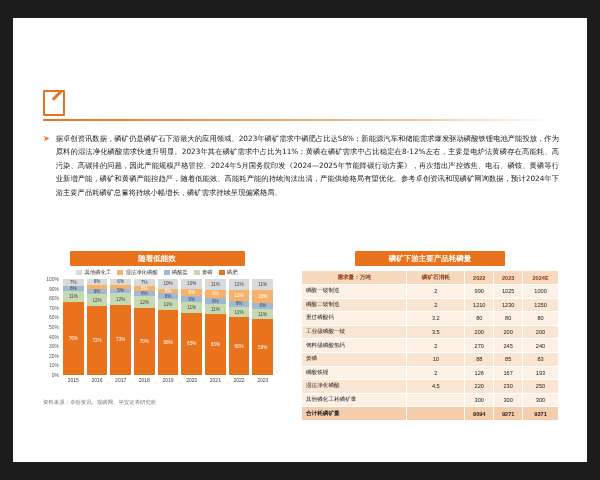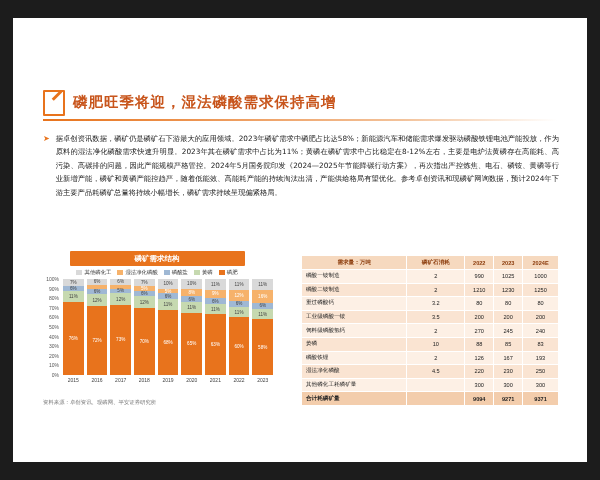--- a/index.html
+++ b/index.html
@@ -109,31 +109,30 @@
 </head>
 <body>
 
 <div class="slide">
 
   <div class="title-row">
     <span class="title-icon">
       <span class="sheet"></span>
         <span class="pen"></span>
     </span>
-    <span class="title-text">磷肥旺季将迎，湿法磷酸需求保持高增</span>
   </div>
   <div class="title-rule"></div>
 
   <div class="bullet">
     <span class="bullet-mark">➤</span>
     <span class="bullet-body">据卓创资讯数据，磷矿仍是磷矿石下游最大的应用领域。2023年磷矿需求中磷肥占比达58%；新能源汽车和储能需求爆发驱动磷酸铁锂电池产能投放，作为原料的湿法净化磷酸需求快速升明显。2023年其在磷矿需求中占比为11%；黄磷在磷矿需求中占比稳定在8-12%左右，主要是电炉法黄磷存在高能耗、高污染、高碳排的问题，因此产能规模严格管控。2024年5月国务院印发《2024—2025年节能降碳行动方案》，再次指出严控炼焦、电石、磷铵、黄磷等行业新增产能，磷矿和黄磷产能控趋严，随着低能效、高能耗产能的持续淘汰出清，产能供给格局有望优化。参考卓创资讯和现磷矿网询数据，预计2024年下游主要产品耗磷矿总量将持续小幅增长，磷矿需求持续呈现偏紧格局。</span>
   </div>
 
   <div class="chart-panel">
-    <div class="chart-head">磷矿需求结构</div>
+    <div class="chart-head">随着低能效</div>
     <div class="legend" id="legend">
         <span><span class="k" style="background:#d9d9d9"></span>其他磷化工</span>
         <span><span class="k" style="background:#f6b26b"></span>湿法净化磷酸</span>
         <span><span class="k" style="background:#9fb8d4"></span>磷酸盐</span>
         <span><span class="k" style="background:#c6d9b0"></span>黄磷</span>
         <span><span class="k" style="background:#e8731c"></span>磷肥</span>
       </div>
     <div class="plot">
       <div class="yaxis" id="yaxis">
           <div style="top: 96px;">0%</div>
@@ -221,20 +220,21 @@
           <div>2020</div>
           <div>2021</div>
           <div>2022</div>
           <div>2023</div>
         </div>
     </div>
     <div class="source">资料来源：卓创资讯、现磷网、平安证券研究所</div>
   </div>
 
   <div class="table-panel">
+    <div class="table-head">磷矿下游主要产品耗磷量</div>
     <table>
       <thead>
           <tr id="thead-row">
             <td>需求量：万吨</td>
             <td>磷矿石消耗</td>
             <td>2022</td>
             <td>2023</td>
             <td>2024E</td>
           </tr>
         </thead>

